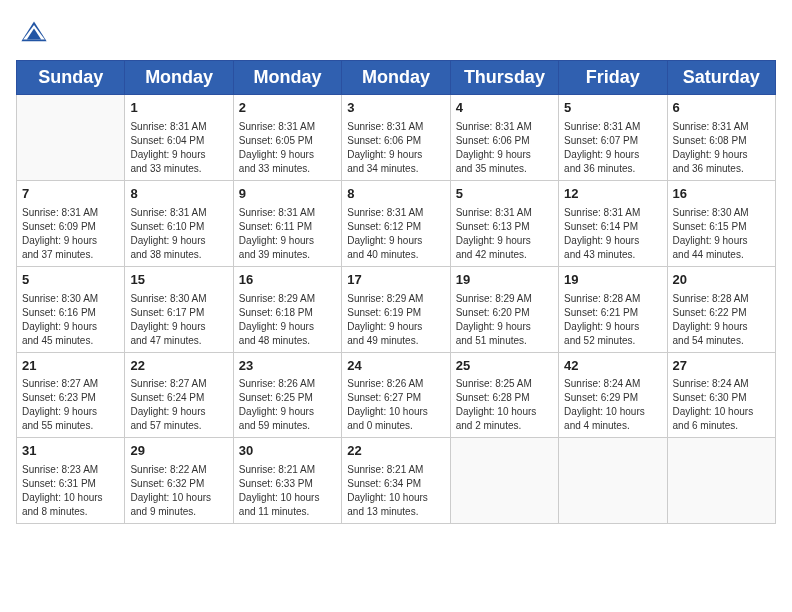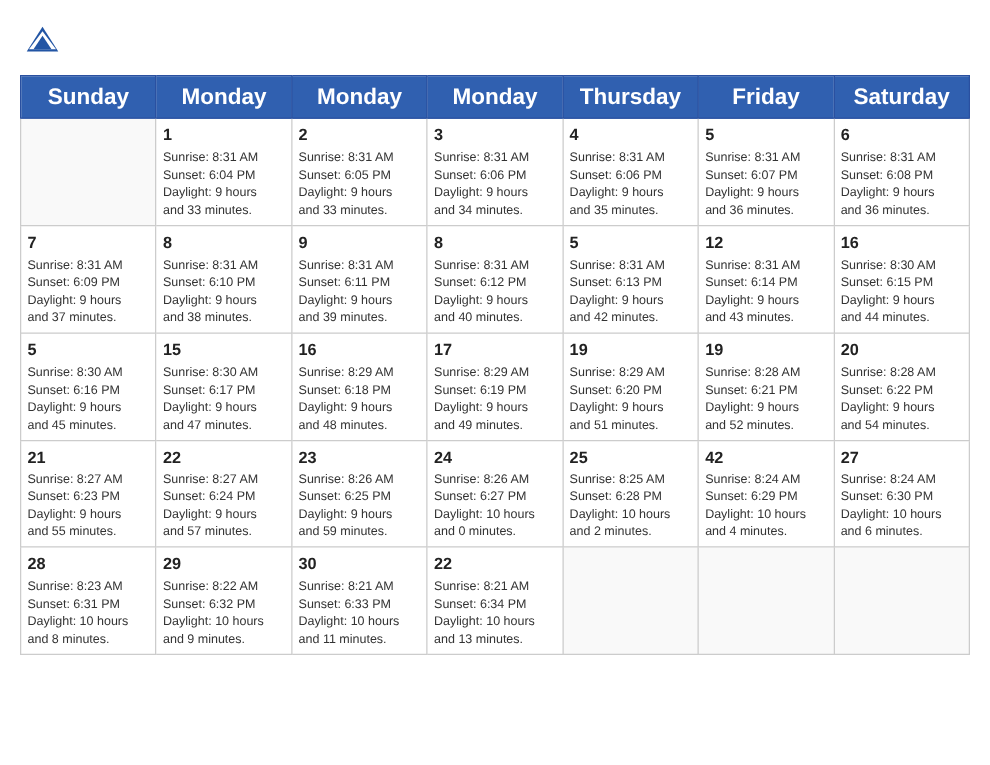--- a/index.html
+++ b/index.html
@@ -230,21 +230,21 @@
           <span class="day-number">42</span>
           <div class="day-info">Sunrise: 8:24 AM<br>Sunset: 6:29 PM<br>Daylight: 10 hours<br>and 4 minutes.</div>
         </td>
         <td>
           <span class="day-number">27</span>
           <div class="day-info">Sunrise: 8:24 AM<br>Sunset: 6:30 PM<br>Daylight: 10 hours<br>and 6 minutes.</div>
         </td>
       </tr>
       <tr>
         <td>
-          <span class="day-number">28</span>
+          <span class="day-number">31</span>
           <div class="day-info">Sunrise: 8:23 AM<br>Sunset: 6:31 PM<br>Daylight: 10 hours<br>and 8 minutes.</div>
         </td>
         <td>
           <span class="day-number">29</span>
           <div class="day-info">Sunrise: 8:22 AM<br>Sunset: 6:32 PM<br>Daylight: 10 hours<br>and 9 minutes.</div>
         </td>
         <td>
           <span class="day-number">30</span>
           <div class="day-info">Sunrise: 8:21 AM<br>Sunset: 6:33 PM<br>Daylight: 10 hours<br>and 11 minutes.</div>
         </td>

